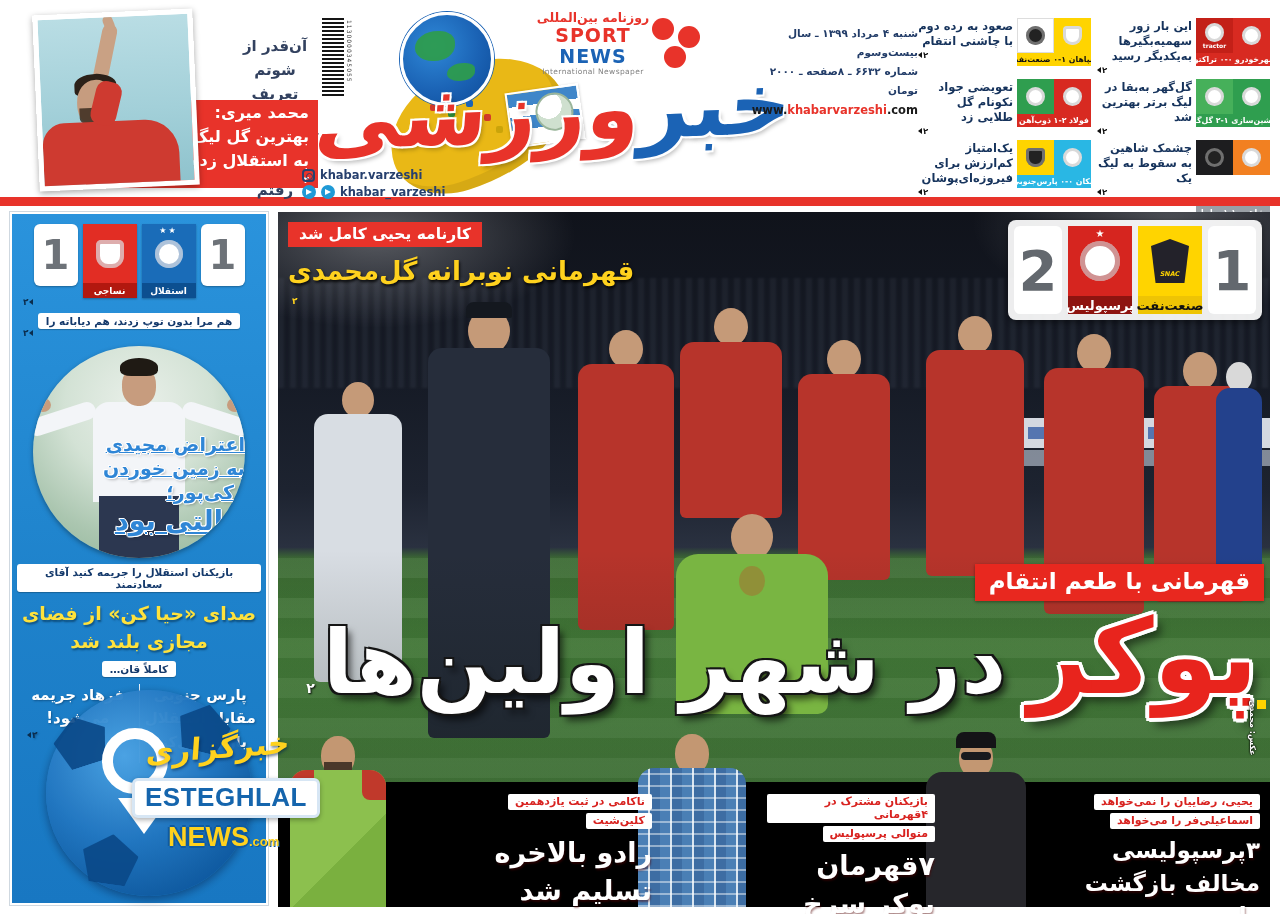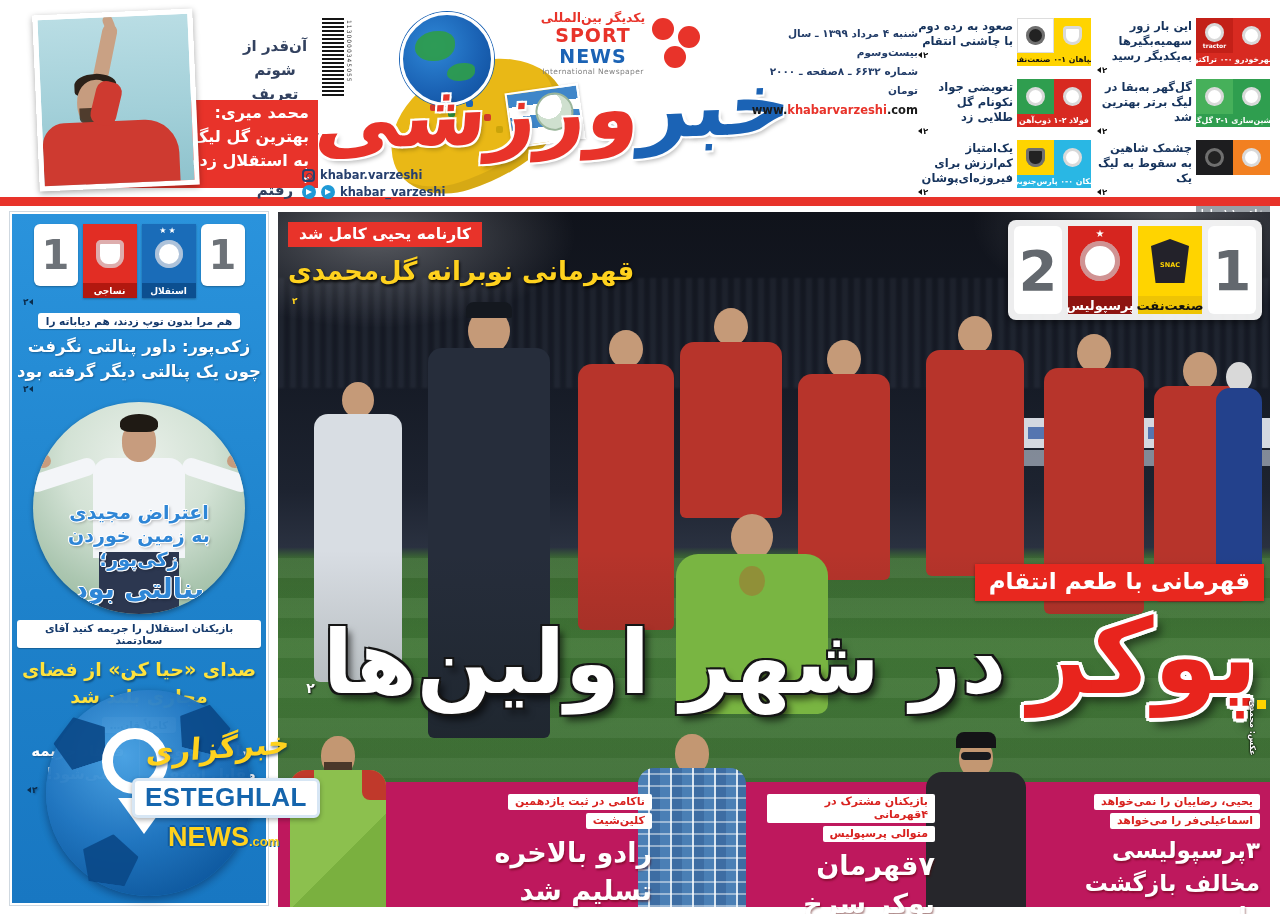--- a/index.html
+++ b/index.html
@@ -120,22 +120,22 @@
     background:radial-gradient(circle at 50% 28%,#eaf0ea 0%,#d3e2d5 40%,#abc6b0 72%,#90b598 100%);
     box-shadow:0 2px 5px rgba(0,0,0,.35); }
   .co-arm { position:absolute; width:70px; height:18px; background:#f3f5f8; border-radius:9px; top:64px; }
   .co-arm.l { left:-6px; transform:rotate(-18deg); } .co-arm.r { right:-6px; transform:rotate(18deg); }
   .co-hand { position:absolute; width:16px; height:14px; background:#c79c7e; border-radius:50%; top:52px; }
   .co-hand.l { left:2px; } .co-hand.r { right:2px; }
   .co-head { position:absolute; left:50%; margin-left:-17px; top:20px; width:34px; height:40px; background:#c79c7e; border-radius:46%; }
   .co-hair { position:absolute; left:50%; margin-left:-19px; top:12px; width:38px; height:18px; background:#1f1a14; border-radius:50% 50% 30% 30%; }
   .co-shirt { position:absolute; left:50%; margin-left:-46px; top:56px; width:92px; height:100px; background:#f3f5f8; border-radius:16px 16px 0 0; }
   .co-pants { position:absolute; left:50%; margin-left:-40px; top:150px; width:80px; height:62px; background:#2c3750; }
-  .sb-cap { position:absolute; bottom:8px; width:100%; text-align:center; direction:rtl; font-weight:bold; color:#2f86d6; line-height:1.25;
-    text-shadow:1px 0 0 #fff,-1px 0 0 #fff,0 1px 0 #fff,0 -1px 0 #fff,1px 1px 0 #fff,-1px -1px 0 #fff,2px 2px 3px rgba(0,0,0,.25); }
+  .sb-cap { position:absolute; bottom:20px; width:100%; direction:rtl; font-weight:bold; color:#2f86d6; line-height:1.25;
+    text-shadow:1px 0 0 #fff,-1px 0 0 #fff,0 1px 0 #fff,0 -1px 0 #fff,1px 1px 0 #fff,-1px -1px 0 #fff,2px 2px 3px rgba(0,0,0,.25);text-decoration:underline; }
   .cap-s { font-size:19px; } .cap-b { font-size:27px; }
   .sb-h2 { color:#ffe23c; font-size:19px; font-weight:bold; text-align:center; margin-top:8px; direction:rtl; line-height:1.45;
     text-shadow:1px 2px 2px rgba(0,40,70,.55); }
   .sb-cols { display:flex; direction:rtl; margin-top:7px; color:#fff; font-weight:bold; text-align:center; }
   .sb-col { flex:1; font-size:15px; line-height:1.55; direction:rtl; padding:0 4px;
     text-shadow:1px 1px 2px rgba(0,30,60,.4); }
   .sb-col.first { border-left:1.5px solid rgba(255,255,255,.9); }
 
   
   .photo { position:absolute; left:278px; top:212px; width:992px; height:578px; overflow:hidden; z-index:4;
@@ -189,34 +189,34 @@
   .mcell { width:48px; height:88px; background:#fff; border-radius:6px; display:flex; align-items:center; justify-content:center;
     font-size:56px; font-weight:bold; color:#63686e; }
   .bigtile { width:64px; height:88px; display:flex; flex-direction:column; }
   .bt-logo { flex:1; display:flex; align-items:center; justify-content:center; position:relative; }
   .bt-label { height:18px; font-size:13px; font-weight:bold; display:flex; align-items:center; justify-content:center; direction:rtl; }
   .bt-per .bt-logo { background:#d6251f; } .bt-per .bt-label { background:#8e1410; color:#fff; }
   .bt-per .bt-logo::before { content:"★"; position:absolute; top:2px; left:50%; transform:translateX(-50%); color:#fff; font-size:10px; }
   .bt-crest { width:40px; height:40px; border-radius:50%; background:#fff; box-shadow:inset 0 0 0 5px rgba(150,15,15,.45); }
   .bt-snc .bt-logo { background:#ffd400; } .bt-snc .bt-label { background:#eec404; color:#111; }
   .snc-shield { width:38px; height:44px; background:#23222a; clip-path:polygon(50% 0,100% 16%,88% 100%,12% 100%,0 16%);
-    display:flex; align-items:flex-end; justify-content:center; padding-bottom:14px; color:#ffd400; font-size:6.5px; font-weight:bold; }
+    display:flex; align-items:flex-end; justify-content:center; padding-bottom:5px; color:#ffd400; font-size:6.5px; font-weight:bold;font-style:italic; }
 
   .revenge { position:absolute; right:6px; top:352px; background:#e8281f; color:#fff; font-weight:bold; font-size:23px;
     padding:4px 14px 7px; direction:rtl; z-index:6; box-shadow:0 1px 3px rgba(0,0,0,.4); }
 
   .mainhl { position:absolute; left:16px; right:0; top:386px; text-align:center; direction:rtl; z-index:7; white-space:nowrap; line-height:1.15; }
   .hl-red { font-size:104px; font-weight:bold; color:#e8241d;
     text-shadow:3px 3px 0 #fff,-3px -3px 0 #fff,3px -3px 0 #fff,-3px 3px 0 #fff,0 4px 0 #fff,4px 0 0 #fff,0 -4px 0 #fff,-4px 0 0 #fff,7px 8px 8px rgba(0,0,0,.5); }
   .hl-white { font-size:88px; font-weight:bold; color:#fff; margin-right:22px;
     text-shadow:2px 2px 0 #151515,-2px -2px 0 #151515,2px -2px 0 #151515,-2px 2px 0 #151515,5px 6px 7px rgba(0,0,0,.6); }
   .hl-pg { font-size:14px; color:#fff; font-weight:bold; margin-right:8px; text-shadow:1px 1px 2px #000; }
 
   
-  .bpanel { position:absolute; left:278px; top:782px; width:992px; height:125px; background:#be185d; z-index:6;text-decoration:underline; }
+  .bpanel { position:absolute; left:278px; top:782px; width:992px; height:125px; background:#000000; z-index:6;text-decoration:underline; }
   .bper { position:absolute; z-index:7; }
   .bper .phd { position:absolute; left:50%; transform:translateX(-50%); top:0; width:34px; height:40px; background:#c39772; border-radius:48%; }
   .bper .pbd { position:absolute; top:34px; left:0; right:0; bottom:0; border-radius:16px 16px 0 0; }
   .bp-gk { left:12px; top:-46px; width:96px; height:171px; }
   .bp-gk .pbd { background:linear-gradient(135deg,#8cc04e 0 60%,#7ab03f 60%); }
   .bp-gk .pbd::before,.bp-gk .pbd::after { content:""; position:absolute; top:0; width:24px; height:30px; background:#c0392b; }
   .bp-gk .pbd::before { left:0; border-radius:16px 0 8px 0; } .bp-gk .pbd::after { right:0; border-radius:0 16px 0 8px; }
   .bp-gk .phd::after { content:""; position:absolute; left:3px; bottom:-2px; width:28px; height:16px; background:#4a382a; border-radius:0 0 45% 45%; }
   .bp-plaid { left:360px; top:-48px; width:108px; height:173px; }
   .bp-plaid .pbd { background:
@@ -287,21 +287,21 @@
     <div>به استقلال زدم</div>
     <span class="rhb-pg">۲</span>
   </div>
 
   <div class="logo">
     <div class="swoosh"></div>
     <div class="specks"></div>
     <div class="globe"></div>
     <div class="flagball"></div>
     <div class="sportnews">
-      <div class="sn-fa">یکدیگر بین‌المللی</div>
+      <div class="sn-fa">روزنامه بین‌المللی</div>
       <div class="sn-en">
         <span class="sp">SPORT</span>
         <span class="nw">NEWS</span>
       </div>
       <div class="sn-sub">International Newspaper</div>
     </div>
     <div class="sh-dots"></div>
     <div class="logo-fa">
       <span class="lf-blue">خبر</span><span class="lf-red">ورزشی</span>
     </div>
@@ -456,21 +456,20 @@
           <span class="tt-crest"></span>
         </div>
         <div class="tt-label">استقلال</div>
       </div>
       <div class="scorebox">1</div>
     </div>
 
     <span class="sb-pg">۲</span>
 
     <div class="sb-chip">هم مرا بدون توپ زدند، هم دیاباته را</div>
-    <div class="sb-sub">زکی‌پور: داور پنالتی نگرفت چون یک پنالتی دیگر گرفته بود</div>
     <span class="sb-pg">۲</span>
 
     <div class="sb-circle">
       <div class="co-arm l"></div>
       <div class="co-arm r"></div>
       <div class="co-hand l"></div>
       <div class="co-hand r"></div>
       <div class="co-shirt"></div>
       <div class="co-pants"></div>
       <div class="co-head"></div>

